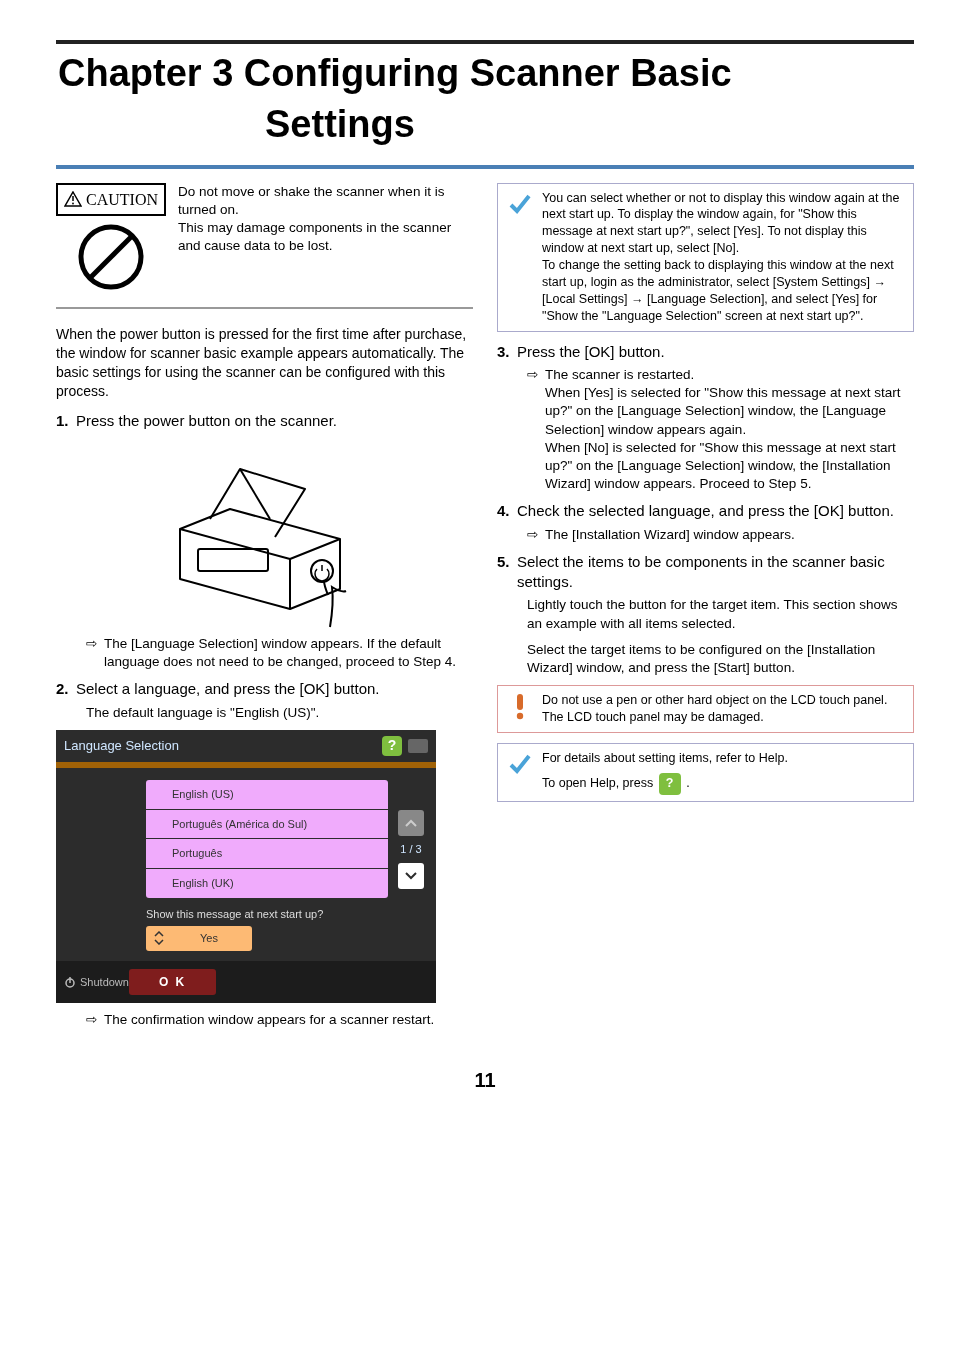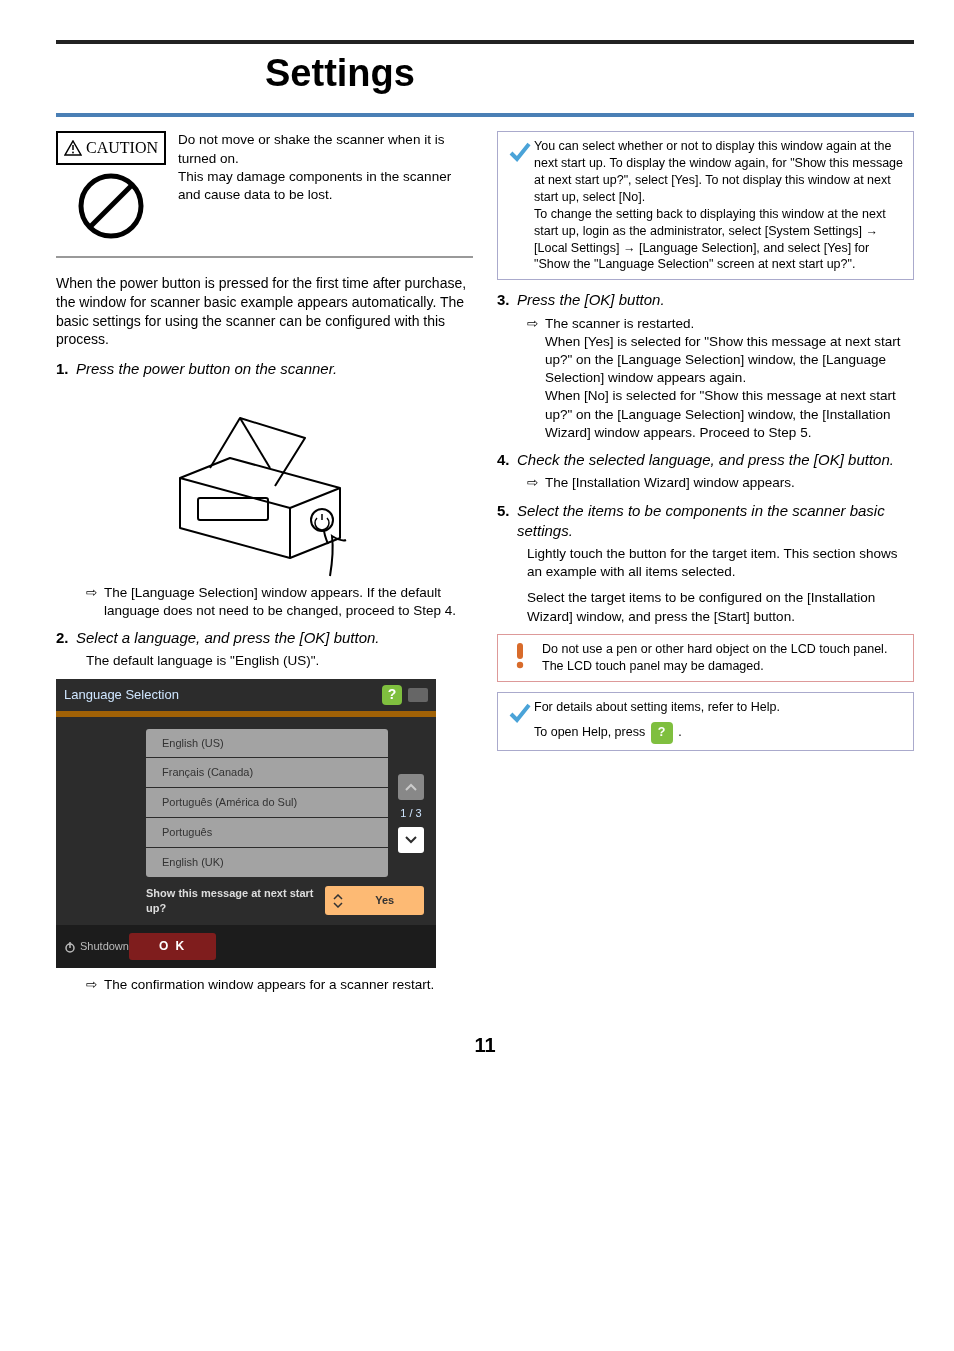--- a/index.html
+++ b/index.html
@@ -74,21 +74,20 @@
     align-items: flex-start;
   }
   .step-num {
     font-weight: bold;
     font-size: 15px;
     min-width: 20px;
   }
   .step-text {
     flex: 1;
     font-size: 15px;
-    font-style: italic;
   }
   .sub {
     margin-left: 30px;
     font-size: 13.5px;
     margin-top: 4px;
     margin-bottom: 8px;
   }
   .res {
     display: flex;
     gap: 4px;
@@ -117,58 +116,58 @@
   .ls-icons { display: flex; gap: 6px; align-items: center; }
   .help-badge {
     width: 20px; height: 20px; border-radius: 4px;
     background: #7fbf3f; display: flex; align-items: center; justify-content: center;
     color: #fff; font-weight: bold; font-size: 14px;
   }
   .kb-badge { width: 20px; height: 14px; background: #666; border-radius: 2px; }
   .ls-body { display: flex; padding: 12px 12px 4px 90px; gap: 10px; }
   .ls-list { flex: 1; }
   .ls-item {
-    background: #a3a3a3; color: #333; padding: 7px 16px;
+    background: #f0abfc; color: #333; padding: 7px 26px;
     font-size: 11px; margin-bottom: 1px;
   }
   .ls-item.top { border-radius: 3px 3px 0 0; }
   .ls-item.bot { border-radius: 0 0 3px 3px; }
   .ls-pager {
     display: flex; flex-direction: column; align-items: center;
     justify-content: center; gap: 4px; padding-top: 20px;
   }
   .pg-btn {
     width: 26px; height: 26px; background: #888; border-radius: 3px;
     display: flex; align-items: center; justify-content: center;
   }
   .pg-btn.active { background: #fff; color: #2c2c2c; }
   .pg-count { color: #cfe6ff; font-size: 11px; padding: 2px 0; }
   .ls-show {
     padding: 4px 12px 10px 90px; font-size: 11px; color: #ddd;
-    display: flex; flex-direction: row; gap: 4px; font-weight: bold;
+    display: flex; flex-direction: column; gap: 4px;
   }
   .ls-sel {
     background: #fdba74; color: #333; border-radius: 3px;
     width: 90px; padding: 5px 8px; display: flex; align-items: center;
     gap: 10px; font-size: 11px;
   }
   .ls-footer {
     background: #1c1c1c; display: flex; justify-content: flex-start;
     padding: 8px; align-items: center;
   }
   .shutdown { color: #bbb; font-size: 11px; display:flex; align-items:center; gap:4px;}
   .ls-ok {
     background: #7f1d1d; color: #fff; border-radius: 3px;
     padding: 5px 30px; font-size: 12px; font-weight: bold;
     letter-spacing: 2px;
   }
   
   .note-box {
     border: 1px solid #aac;
-    display: flex; gap: 0; padding: 6px 8px;
+    display: flex; gap: 8px; padding: 6px 8px;
     font-size: 12.5px; margin-bottom: 10px;
     align-items: flex-start;
   }
   .nb-text { flex: 1; line-height: 1.35; }
   .nb-text .inline-help {
     display:inline-flex; vertical-align:middle;
     width:22px;height:22px;border-radius:4px;background:#7fbf3f;
     align-items:center;justify-content:center;color:#fff;font-weight:bold;
     margin: 0 2px;
   }
@@ -186,20 +185,21 @@
   .page-num {
     text-align: center; font-size: 20px; font-weight: bold;
     margin-top: 30px;
   }
 </style>
 </head>
 <body>
 
 <div class="top-rule"></div>
 <h1 class="chapter">
+  <span>Chapter 3  Configuring Scanner Basic</span>
   <span class="title2">Settings</span>
 </h1>
 <div class="mid-rule"></div>
 
 <div class="columns">
 
   <div class="col">
 
     <div class="caution-row">
       <div class="caution-icons">
@@ -265,21 +265,20 @@
         <div class="ls-header">
           <span class="ls-title">Language Selection</span>
           <span class="ls-icons">
             <span class="help-badge">?</span>
             <span class="kb-badge"></span>
           </span>
         </div>
         <div class="ls-body">
           <div class="ls-list">
             <div class="ls-item top">English (US)</div>
-            <div class="ls-item">Français (Canada)</div>
             <div class="ls-item">Português (América do Sul)</div>
             <div class="ls-item">Português</div>
             <div class="ls-item bot">English (UK)</div>
           </div>
           <div class="ls-pager">
             <div class="pg-btn">
               <svg width="12" height="8">
                   <polyline points="1,7 6,2 11,7" fill="none" stroke="#ccc" stroke-width="2"></polyline>
                 </svg>
             </div>

